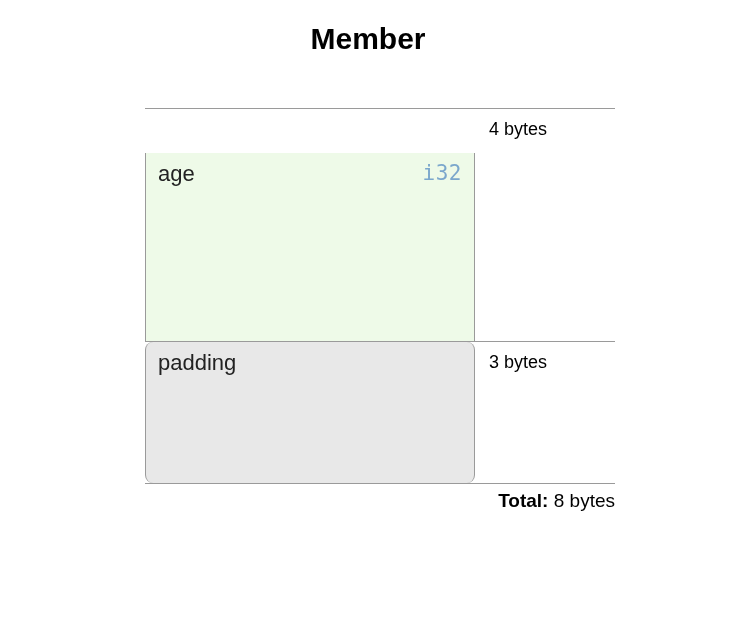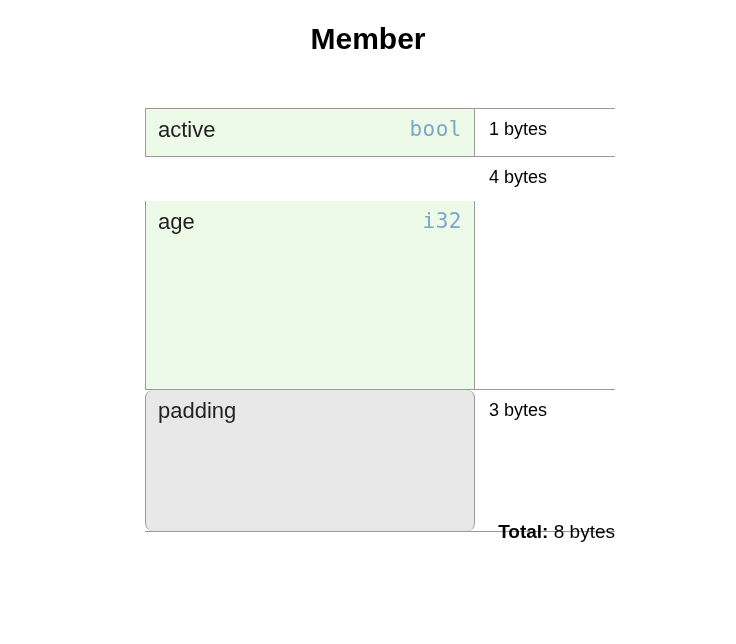--- a/index.html
+++ b/index.html
@@ -68,37 +68,30 @@
   }
   .totalrow .lab { font-weight: 700; }
 </style>
 </head>
 <body>
 
 <div class="title">Member</div>
 
 <div class="layout" id="layout">
     <div class="row">
-      <div class="cell field-bg" style="height: 47px;">
-        <span class="name">active</span>
-        <span class="type">bool</span>
-      </div>
-      <div class="sizecol">1 bytes</div>
-    </div>
-    <div class="row">
       <div class="cell field-bg" style="height: 188px; margin-top: 44px;">
         <span class="name">age</span>
         <span class="type">i32</span>
       </div>
       <div class="sizecol">4 bytes</div>
     </div>
     <div class="row">
       <div class="cell pad-bg" style="height: 141px; border-radius: 8px;">
         <span class="name">padding</span>
       </div>
       <div class="sizecol">3 bytes</div>
     </div>
   </div>
 
-<div class="totalrow" id="totalrow" style="top: 521px;">
+<div class="totalrow" id="totalrow" style="top: 490px;">
   <span class="lab">Total:</span>
   <span>8 bytes</span>
 </div>
 
 </body></html>

